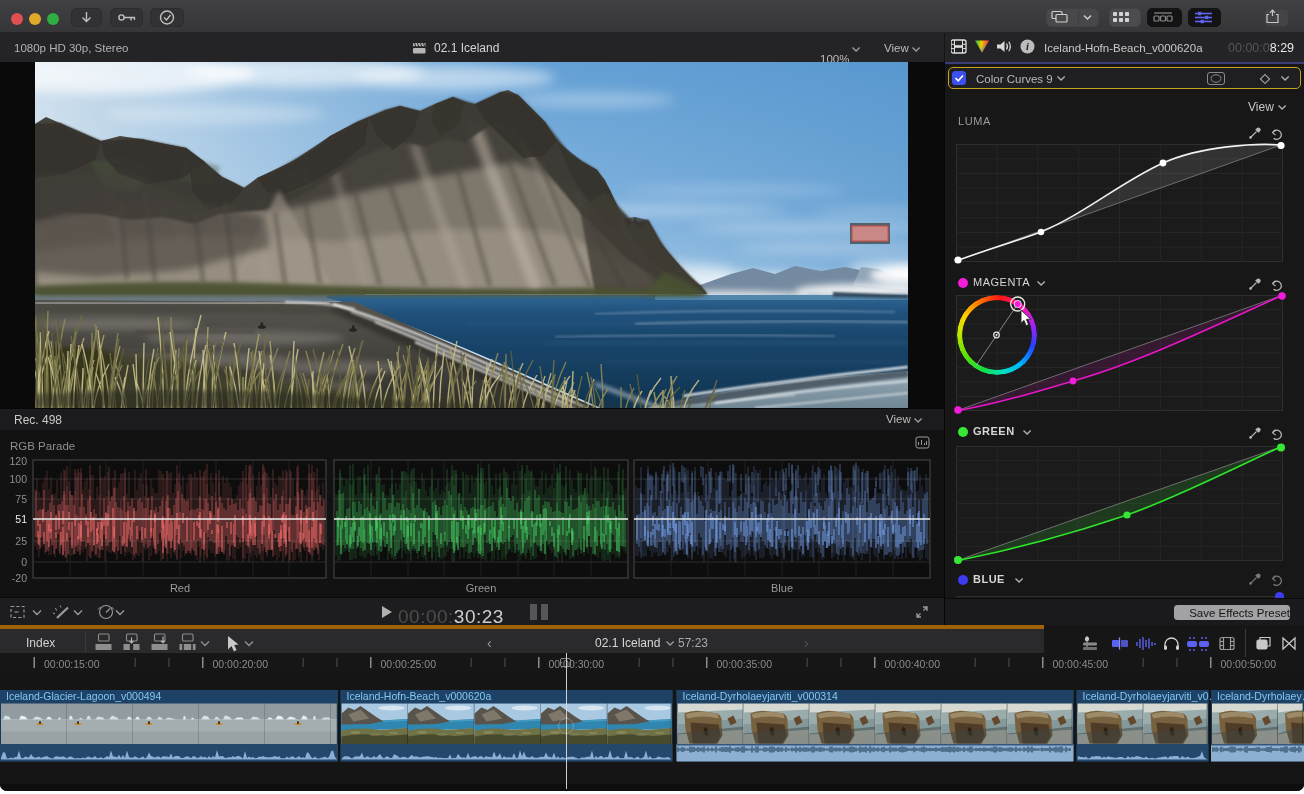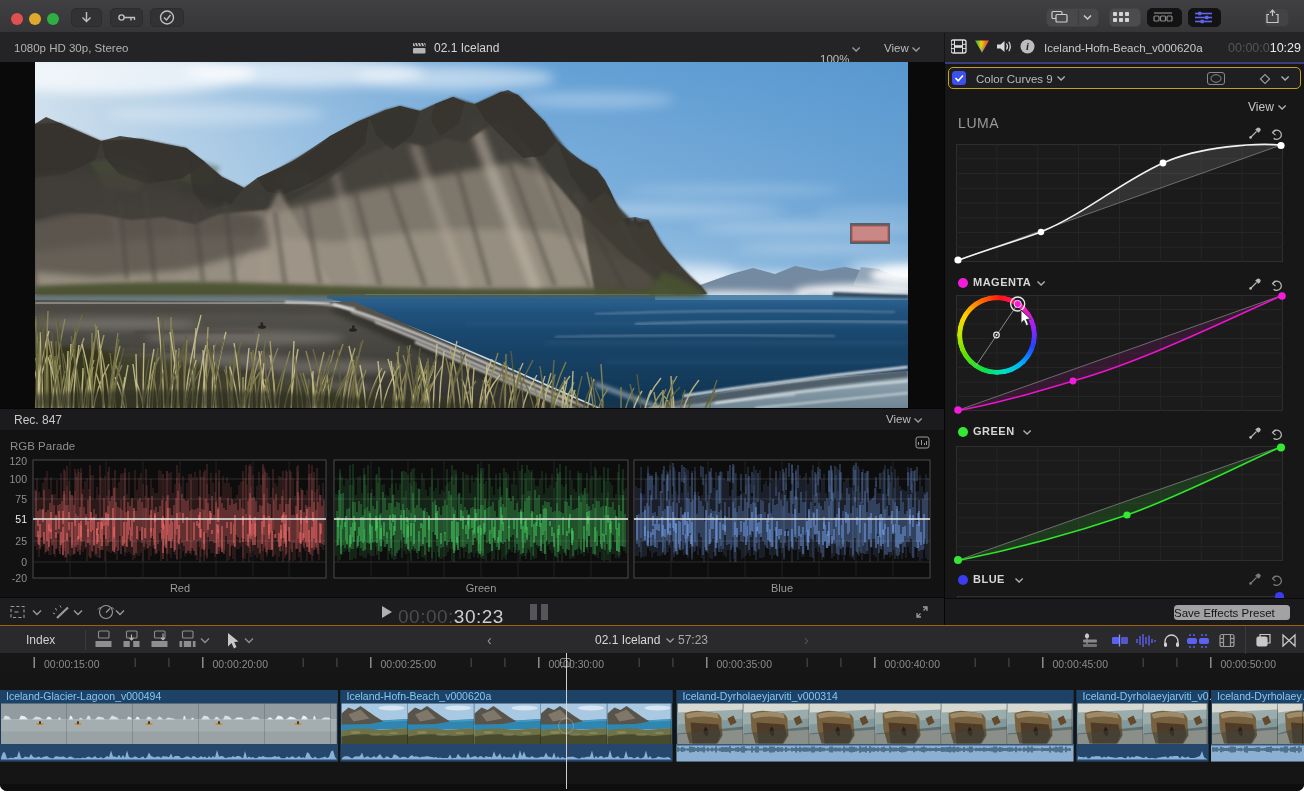--- a/index.html
+++ b/index.html
@@ -8,21 +8,21 @@
 .tl { position:absolute; top:13px; width:12px; height:12px; border-radius:50%; }
 .tbtn { position:absolute; top:8px; height:19px; background:#323234; border:1px solid #2c2c2e; border-radius:5px; }
 #vhead { position:absolute; left:0; top:33px; width:944px; height:29px; background:#242426; }
 #ihead { position:absolute; left:945px; top:33px; width:359px; height:29px; background:#242426; }
 #viewer { position:absolute; left:0; top:62px; width:944px; height:346px; background:#0a0a0a; }
 #recbar { position:absolute; left:0; top:408px; width:944px; height:22px; background:#1b1b1d; border-top:1px solid #070707; }
 #scopes { position:absolute; left:0; top:430px; width:944px; height:167px; background:#121212; }
 #transport { position:absolute; left:0; top:597px; width:944px; height:28px; background:#1d1d1f; border-top:1px solid #0a0a0a; }
 #rpanel { position:absolute; left:944px; top:62px; width:360px; height:536px; background:#171717; border-left:1px solid #060606; }
 #savebar { position:absolute; left:944px; top:598px; width:360px; height:27px; background:#1a1a1c; border-left:1px solid #060606; border-top:1px solid #0b0b0b; }
-#tlbar { position:absolute; left:0; top:625px; width:1304px; height:28px; background:#2a2a2c; border-top:1px solid #a16207; }
+#tlbar { position:absolute; left:0; top:625px; width:1044px; height:28px; background:#2a2a2c; border-top:4px solid #a16207; }
 #tlbody { position:absolute; left:0; top:673px; width:1304px; height:118px; background:#151515; }
 .txt { position:absolute; white-space:nowrap; }
 </style></head><body>
 <div id="win">
 <div id="titlebar">
   <div class="tl" style="left:11px;background:#e15050"></div>
   <div class="tl" style="left:29px;background:#dfaa2c"></div>
   <div class="tl" style="left:47px;background:#2fae43"></div>
   <div class="tbtn" style="left:71px;width:31px"></div>
   <div class="tbtn" style="left:110px;width:33px"></div>
@@ -128,21 +128,21 @@
     <g transform="translate(46,2)" fill="#d8d8d8">
           <path d="M0 4.5 H3.5 L7.5 1 V12 L3.5 8.5 H0 Z"></path>
           <path d="M9.5 3.5 Q11.5 6.5 9.5 9.5 M11.8 1.8 Q14.8 6.5 11.8 11.2" stroke="#d8d8d8" stroke-width="1.2" fill="none"></path>
         </g>
     <g transform="translate(69,1)">
           <circle cx="7.5" cy="7.5" r="7" fill="#bdbdbd"></circle>
           <text x="7.5" y="11.2" font-size="10.5" font-weight="bold" fill="#242426" text-anchor="middle" font-family="Liberation Serif, serif" font-style="italic">i</text>
         </g>
   </svg>
   <span class="txt" style="left:99px;top:9px;font-size:11.5px;color:#c9c9c9">Iceland-Hofn-Beach_v000620a</span>
-  <span class="txt" style="left:283px;top:8px;font-size:12.5px;color:#555555">00:00:0<span style="color:#e8e8e8">10:29</span></span>
+  <span class="txt" style="left:283px;top:8px;font-size:12.5px;color:#555555">00:00:0<span style="color:#e8e8e8">8:29</span></span>
 </div>
 
 <div id="viewer"></div>
 <svg class="abs" style="left:35px;top:62px" width="873" height="346" viewBox="0 0 873 346">
 <defs>
 <linearGradient id="sky" x1="0" y1="0" x2="0" y2="1">
 <stop offset="0" stop-color="#67a2d6"></stop>
           <stop offset="0.4" stop-color="#85b5df"></stop>
           <stop offset="0.72" stop-color="#b9d6ec"></stop>
           <stop offset="1" stop-color="#dcebf5"></stop>
@@ -341,21 +341,21 @@
       <path d="M28 350Q32 301 47 253M2 350Q2 302 1 254M47 350Q45 322 39 294M78 350Q79 325 85 300M81 350Q79 320 75 291M73 350Q75 313 84 277M117 350Q118 318 123 286M130 350Q133 326 146 303M197 350Q197 317 200 285M217 350Q217 319 218 288M221 350Q224 311 232 272M188 350Q187 324 180 297M203 350Q206 333 219 316M263 350Q262 322 260 294M237 350Q236 333 233 316M268 350Q267 330 261 310M239 350Q241 326 251 302M233 350Q232 319 229 288M299 350Q302 329 317 308M297 350Q300 331 312 312M317 350Q318 322 322 294M287 350Q287 330 286 310M282 350Q284 322 295 293M314 350Q317 314 328 278M369 350Q370 321 375 292M358 350Q360 326 366 302M385 350Q389 321 403 292M386 350Q388 328 399 305M388 350Q387 324 384 298M428 350Q428 320 426 290M516 350Q517 331 520 312M517 350Q520 333 531 315M480 350Q483 324 498 298M516 350Q517 324 519 298M499 350Q497 333 488 317M510 350Q509 327 505 304M568 350Q566 338 560 326M561 350Q560 333 556 315M635 350Q635 334 638 318M669 350Q672 340 683 331M674 350Q676 334 682 318" stroke="#716e47" stroke-width="1.4" fill="none" opacity="0.9"></path>
 <path d="M0 332 Q160 322 330 336 Q470 346 560 344 L560 346 L0 346 Z" fill="#2e2e21" opacity="0.6" filter="url(#b2)"></path>
 
 <g>
         <rect x="815" y="161" width="40" height="21" fill="#51626c"></rect>
         <rect x="817" y="164" width="36" height="15" fill="#c98886" stroke="#cc4c44" stroke-width="1"></rect>
       </g>
 </svg>
 
 <div id="recbar">
-  <span class="txt" style="left:14px;top:4px;font-size:12px;color:#c9c9c9">Rec. 847</span>
+  <span class="txt" style="left:14px;top:4px;font-size:12px;color:#c9c9c9">Rec. 498</span>
   <span class="txt" style="left:886px;top:4px;font-size:11.5px;color:#bcbcbc">View</span>
   <svg class="abs" style="left:914px;top:9px" width="10" height="6">
         <path transform="translate(0.5,0.5) scale(0.9)" d="M0 0 L4 4 L8 0" stroke="#9a9a9a" stroke-width="1.5" fill="none"></path>
       </svg>
 </div>
 
 <div id="scopes"></div>
 <svg class="abs" style="left:0;top:430px" width="944" height="167" font-family="Liberation Sans, sans-serif">
 <text x="10" y="20" fill="#8e8e8e" font-size="11.5">RGB Parade</text>
 <g transform="translate(916,7)">
@@ -478,37 +478,37 @@
         <rect x="2.8" y="2.8" width="6.4" height="6.4" fill="none" stroke="#a0a0a0" stroke-width="1.2" transform="rotate(45 6 6)"></rect>
       </svg>
   <svg class="abs" style="left:336px;top:14px" width="10" height="6">
         <path transform="translate(0.5,0.5) scale(0.9)" d="M0 0 L4 4 L8 0" stroke="#b0b0b0" stroke-width="1.5" fill="none"></path>
       </svg>
   <span class="txt" style="left:303px;top:38px;font-size:12px;color:#c6c6c6">View</span>
   <svg class="abs" style="left:333px;top:43px" width="10" height="6">
         <path transform="translate(0.5,0.5) scale(0.9)" d="M0 0 L4 4 L8 0" stroke="#b0b0b0" stroke-width="1.5" fill="none"></path>
       </svg>
 
-  <span class="txt" style="left:13px;top:53px;font-size:14px;color:#9a9a9a;letter-spacing:0.6px">LUMA</span>
+  <span class="txt" style="left:13px;top:53px;font-size:11px;color:#9a9a9a;letter-spacing:0.6px">LUMA</span>
   <svg class="abs" style="left:303px;top:65px" width="14" height="14">
         <g transform="translate(0,0)">
 <line x1="2" y1="11" x2="8.5" y2="4.5" stroke="#b8b8b8" stroke-width="1.1"></line>
 <circle cx="2.6" cy="10.4" r="1.3" fill="#b8b8b8"></circle>
 <path d="M7.2 2.6 L10.4 5.8 L11.9 4.4 A2.1 2.1 0 0 0 8.8 1.2 Z" fill="#b8b8b8"></path>
         </g>
       </svg>
   <svg class="abs" style="left:325px;top:66px" width="14" height="12">
         <g transform="translate(1,1)" stroke="#b8b8b8" fill="none" stroke-width="1.2">
 <path d="M1.8 3.4 A4.6 4.6 0 1 1 2.6 9.2"></path>
 <path d="M4.4 0.6 L1.5 3.6 L4.6 6.2" stroke-width="1.1"></path>
         </g>
       </svg>
 
   <div class="abs" style="left:13px;top:216px;width:10px;height:10px;border-radius:50%;background:#f21ddb"></div>
-  <span class="txt" style="left:28px;top:214px;font-size:11px;font-weight:bold;color:#d6d6d6;letter-spacing:0.5px">MAGENTA</span>
+  <span class="txt" style="left:28px;top:214px;font-size:11px;font-weight:normal;color:#d6d6d6;letter-spacing:0.5px">MAGENTA</span>
   <svg class="abs" style="left:92px;top:219px" width="10" height="6">
         <path transform="translate(0.5,0.5) scale(0.9)" d="M0 0 L4 4 L8 0" stroke="#b0b0b0" stroke-width="1.5" fill="none"></path>
       </svg>
   <svg class="abs" style="left:303px;top:216px" width="14" height="14">
         <g transform="translate(0,0)">
 <line x1="2" y1="11" x2="8.5" y2="4.5" stroke="#b8b8b8" stroke-width="1.1"></line>
 <circle cx="2.6" cy="10.4" r="1.3" fill="#b8b8b8"></circle>
 <path d="M7.2 2.6 L10.4 5.8 L11.9 4.4 A2.1 2.1 0 0 0 8.8 1.2 Z" fill="#b8b8b8"></path>
         </g>
       </svg>
@@ -634,21 +634,21 @@
       <line x1="0" y1="100.6" x2="327" y2="100.6" stroke="#262626"></line>
 <path d="M0 115 C50 105 115 88 171 69 C225 50 290 16 327 0 L0 115Z" fill="#2da32d" opacity="0.22"></path>
 <line x1="0" y1="115" x2="327" y2="0" stroke="#8a8a8a" stroke-width="0.9" opacity="0.8"></line>
 <path d="M0 115 C50 105 115 88 171 69 C225 50 290 16 327 0" fill="none" stroke="#2ee42c" stroke-width="1.6"></path>
 <circle cx="2" cy="114" r="4" fill="#35e834"></circle>
       <circle cx="171" cy="69" r="3.6" fill="#35e834"></circle>
       <circle cx="325" cy="1.5" r="4" fill="#35e834"></circle>
 </svg>
 
 <div id="savebar">
-  <div class="abs" style="left:229px;top:6px;width:116px;height:15px;background:#a2a2a4;border-radius:3.5px;text-align:left;font-size:11.5px;color:#161616;line-height:16px">Save Effects Preset</div>
+  <div class="abs" style="left:229px;top:6px;width:116px;height:15px;background:#a2a2a4;border-radius:3.5px;text-align:right;font-size:11.5px;color:#161616;line-height:16px">Save Effects Preset</div>
 </div>
 
 <div id="tlbar">
   <span class="txt" style="left:26px;top:7px;font-size:12px;color:#d0d0d0">Index</span>
   <div class="abs" style="left:85px;top:4px;width:1px;height:20px;background:#3a3a3c"></div>
   <svg class="abs" style="left:95px;top:4px" width="170" height="20">
     <g stroke="#8e8e8e" stroke-width="1.1" fill="none">
       <rect x="3.5" y="1" width="10.5" height="7" rx="1"></rect>
           <rect x="0.5" y="11" width="16" height="6" fill="#8e8e8e" stroke="none"></rect>
       <g transform="translate(28,0)">

